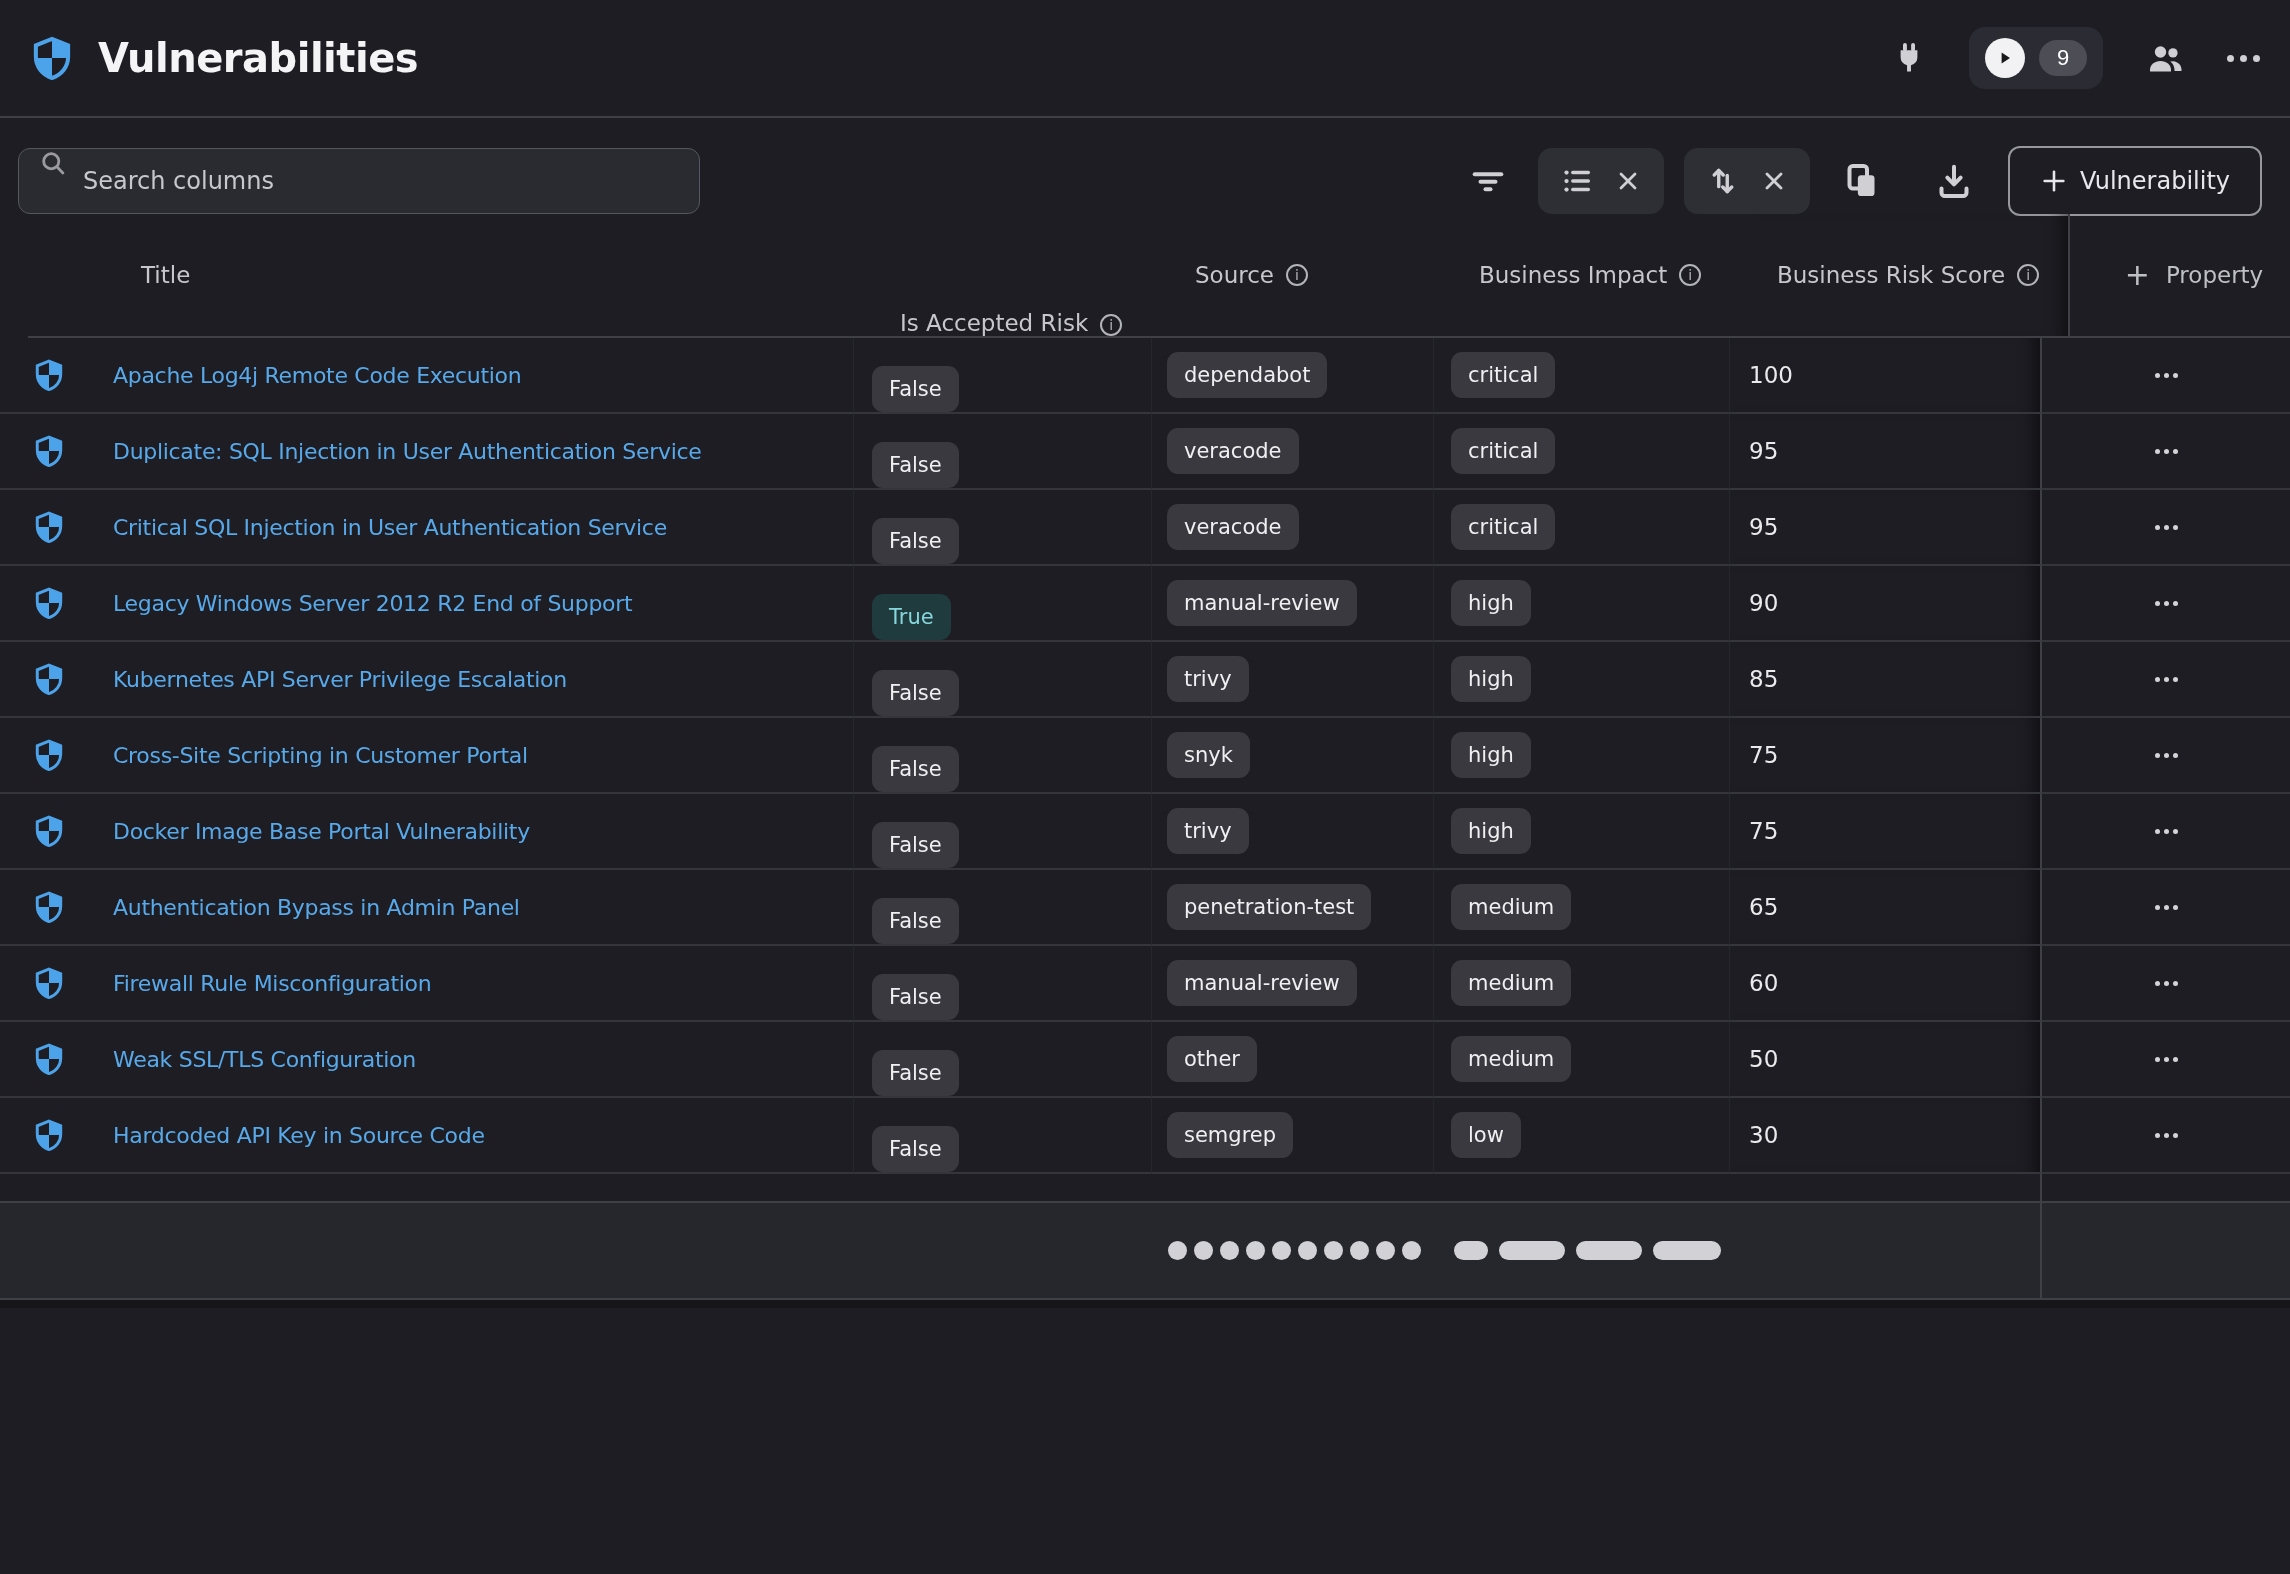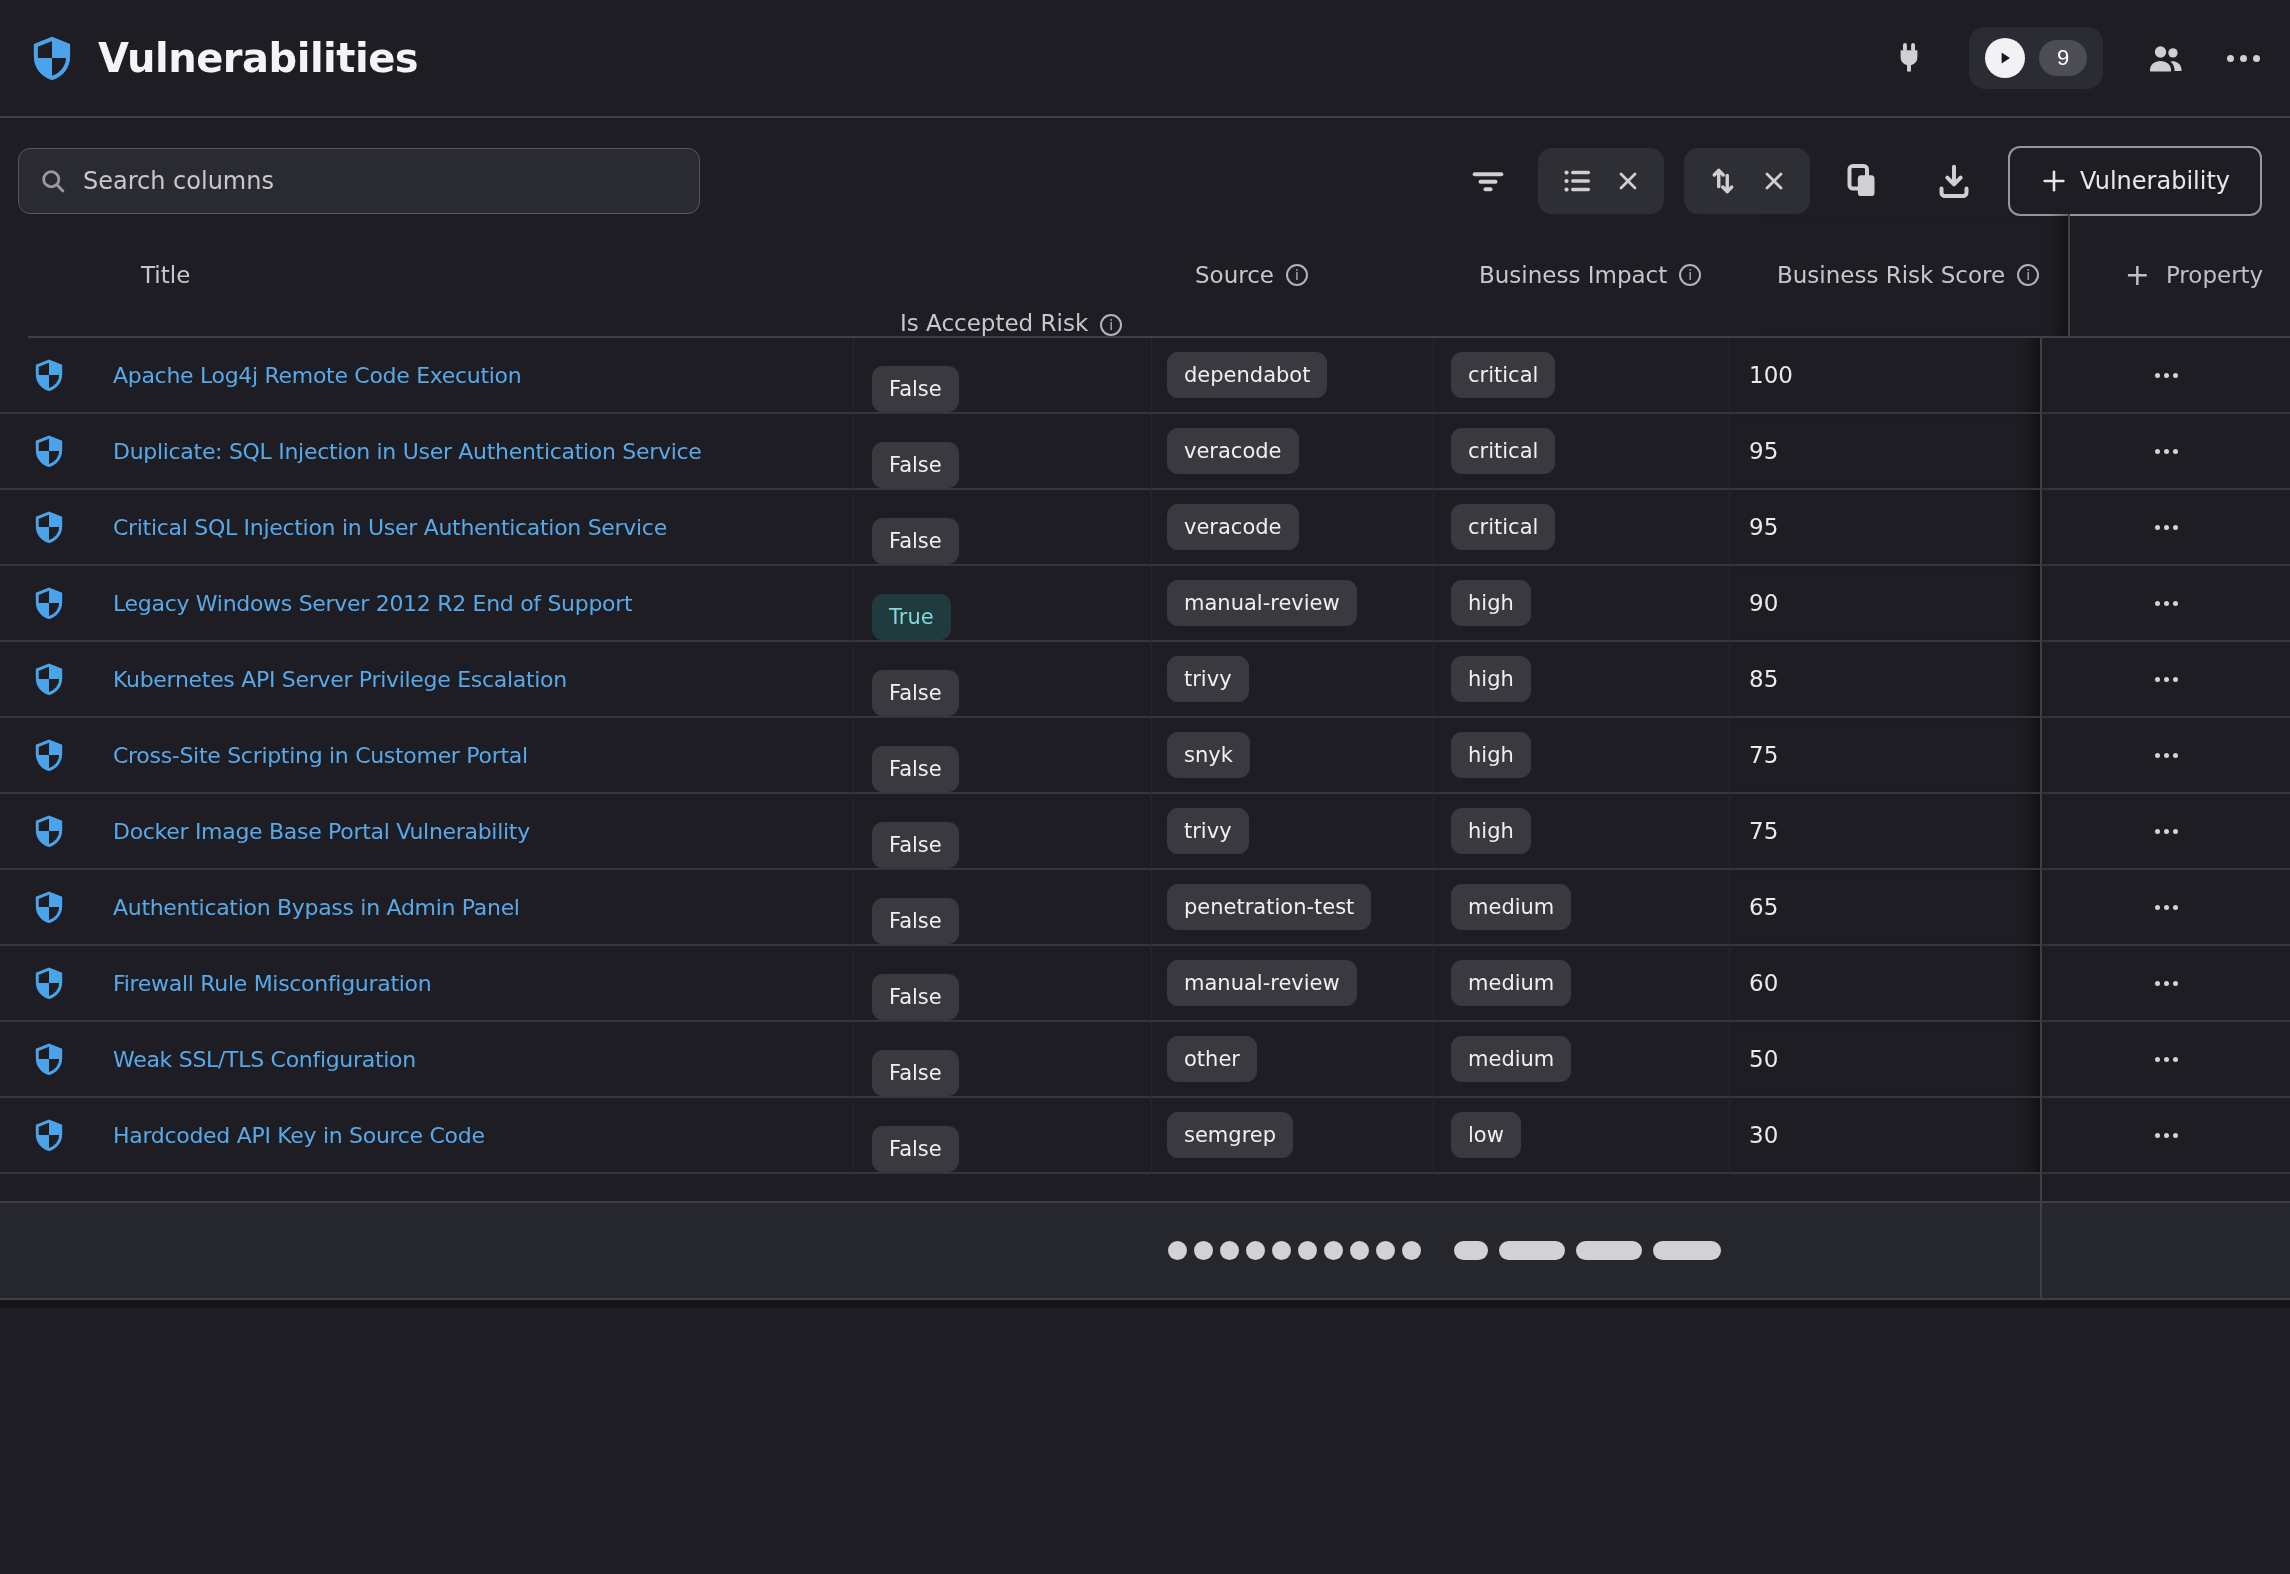--- a/index.html
+++ b/index.html
@@ -29,21 +29,21 @@
   .topbar-right{margin-left:auto;display:flex;align-items:center;gap:42px;}
   .icon-btn{background:none;border:none;cursor:pointer;display:flex;align-items:center;justify-content:center;}
   .run-pill{display:flex;align-items:center;gap:14px;background:#2b2b33;border:none;border-radius:16px;padding:11px 16px;cursor:pointer;}
   .play-circle{width:40px;height:40px;border-radius:50%;background:#f2f2f4;display:flex;align-items:center;justify-content:center;}
   .count-pill{min-width:48px;height:36px;border-radius:18px;background:#4d4d56;color:#fff;font-size:22px;display:flex;align-items:center;justify-content:center;padding:0 12px;}
   .dots-ellipsis{display:flex;gap:6px;}
   .dots-ellipsis i{width:7px;height:7px;border-radius:50%;background:var(--icon);display:block;}
 
   
   .controls{display:flex;align-items:center;padding:30px 28px 0 18px;height:96px;}
-  .searchbox{width:682px;height:66px;background:#2a2a31;border:1px solid #56565e;border-radius:12px;display:flex;align-items:center;padding:0 20px;}
+  .searchbox{width:682px;height:66px;background:#2a2a31;border:1px solid #56565e;border-radius:12px;display:flex;padding:0 20px;}
   .searchbox svg{flex:0 0 auto;}
   .searchbox input{flex:1;background:transparent;border:none;outline:none;color:#e8e8ec;font-size:24px;margin-left:16px;font-family:inherit;}
   .searchbox input::placeholder{color:#c7c7cd;}
   .controls-right{margin-left:auto;display:flex;align-items:center;}
   .tool-gap-a{margin-left:30px;} .tool-gap-b{margin-left:20px;} .tool-gap-c{margin-left:32px;} .tool-gap-d{margin-left:52px;} .tool-gap-e{margin-left:34px;}
   .group-btn{display:flex;align-items:center;gap:20px;height:66px;padding:0 22px;background:var(--btn-bg);border:none;border-radius:14px;cursor:pointer;}
   .add-btn{display:flex;align-items:center;gap:12px;height:70px;padding:0 30px;background:transparent;border:2px solid #97979e;border-radius:12px;color:#e8e8ec;font-size:24px;cursor:pointer;font-family:inherit;}
 
   
   .grid{display:grid;grid-template-columns:98px 755px 298px 282px 296px 311px 250px;}

